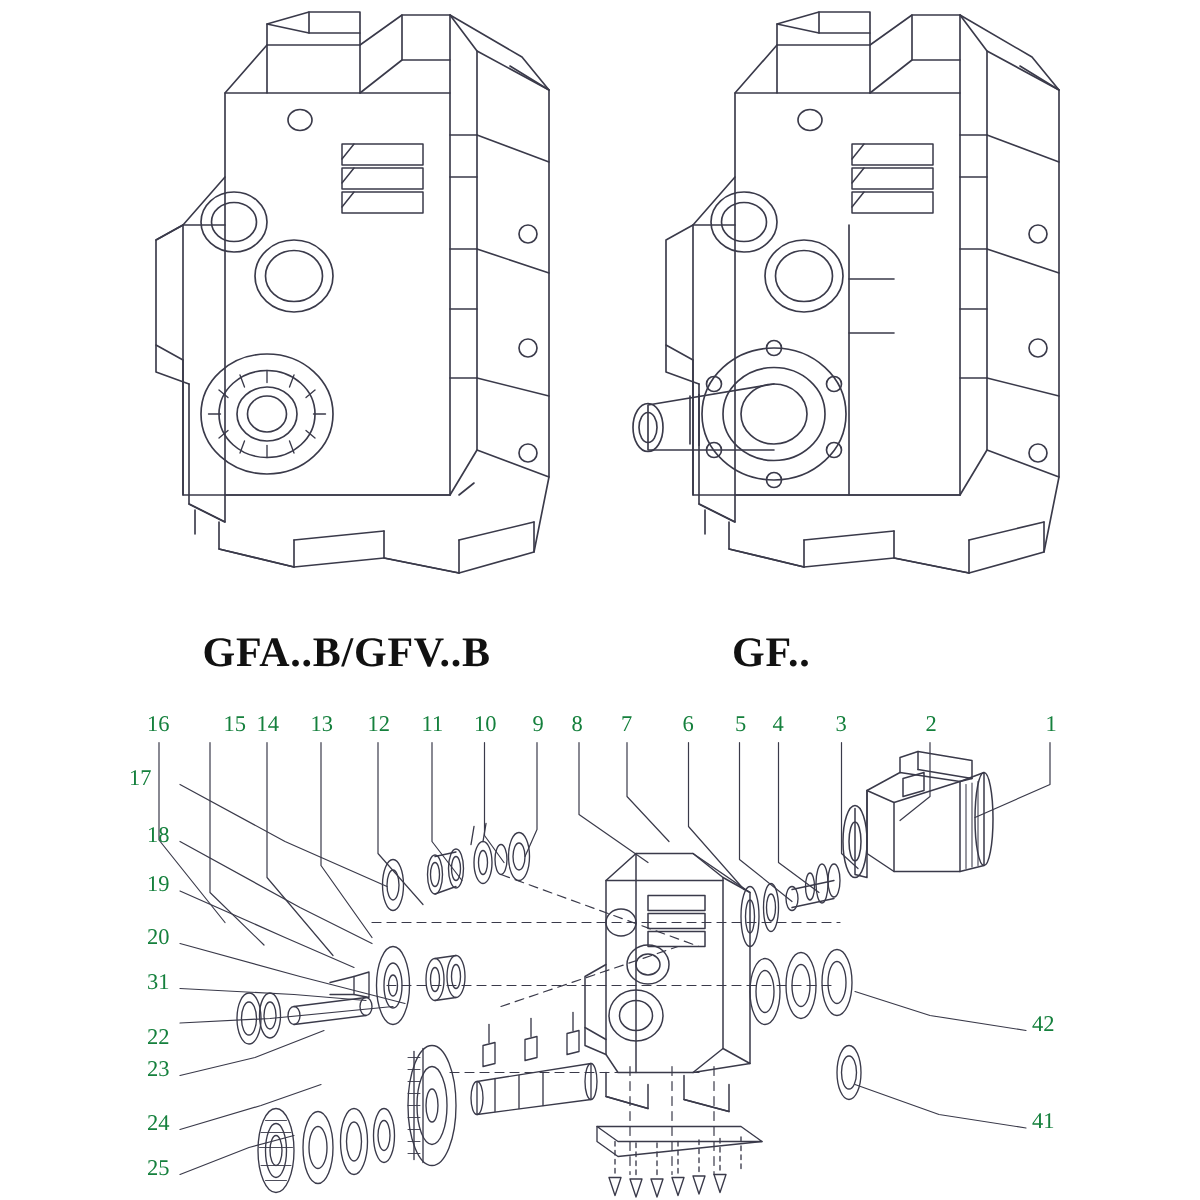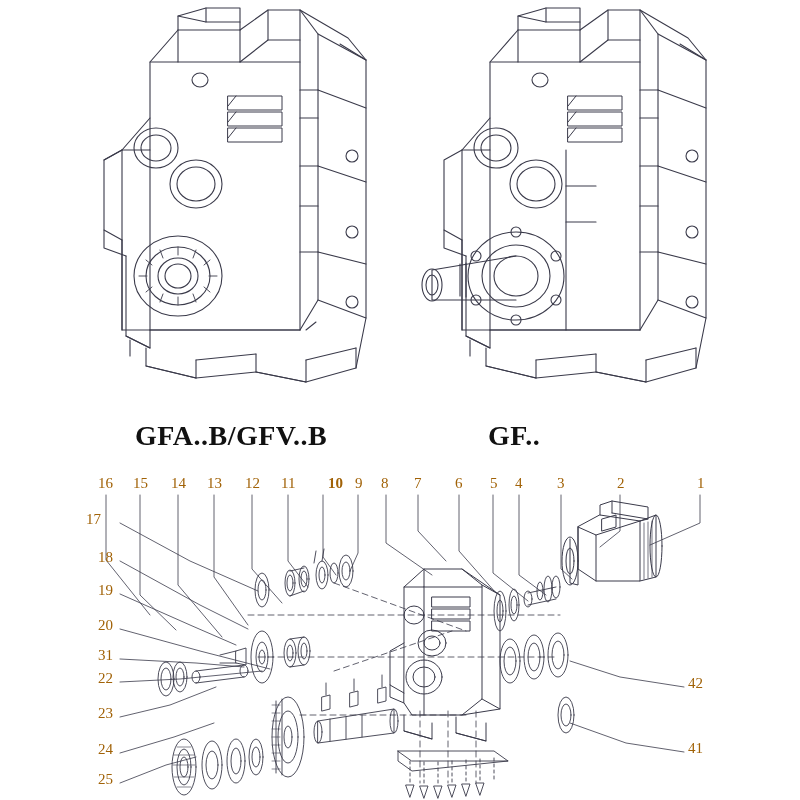--- a/index.html
+++ b/index.html
@@ -56,21 +56,21 @@
   #exploded {
     left: 0;
     top: 465px;
     width: 800px;
     height: 335px;
   }
   .callout {
     position: absolute;
     font-family: "Liberation Serif", serif;
     font-size: 15px;
-    color: #a16207;
+    color: #15803d;
     line-height: 1;
     white-space: nowrap;
   }
   svg {
     display: block;
   }
 </style>
 </head>
 <body>
 
@@ -496,44 +496,44 @@
         <path d="M350,228 L358,226 L358,240 L350,242 Z"></path>
         <path d="M378,224 L386,222 L386,236 L378,238 Z"></path>
         <path d="M326,218 L326,230"></path>
         <path d="M354,214 L354,226"></path>
         <path d="M382,210 L382,222"></path>
       </g>
     </svg>
 
     <div>
       <div class="callout" style="left:98px;  top:11px;">16</div>
-      <div class="callout" style="left:133px; top:11px;text-align:right;">15</div>
+      <div class="callout" style="left:149px; top:11px;text-align:right;">15</div>
       <div class="callout" style="left:171px; top:11px;">14</div>
       <div class="callout" style="left:207px; top:11px;">13</div>
       <div class="callout" style="left:245px; top:11px;">12</div>
       <div class="callout" style="left:281px; top:11px;">11</div>
-      <div class="callout" style="left:328px; top:11px;font-weight:bold;">10</div>
+      <div class="callout" style="left:316px; top:11px;">10</div>
       <div class="callout" style="left:355px; top:11px;">9</div>
       <div class="callout" style="left:381px; top:11px;">8</div>
       <div class="callout" style="left:414px; top:11px;">7</div>
       <div class="callout" style="left:455px; top:11px;">6</div>
       <div class="callout" style="left:490px; top:11px;">5</div>
       <div class="callout" style="left:515px; top:11px;">4</div>
       <div class="callout" style="left:557px; top:11px;">3</div>
       <div class="callout" style="left:617px; top:11px;">2</div>
       <div class="callout" style="left:697px; top:11px;">1</div>
     </div>
 
     <div>
       <div class="callout" style="left:86px; top:47px;">17</div>
       <div class="callout" style="left:98px; top:85px;">18</div>
       <div class="callout" style="left:98px; top:118px;">19</div>
       <div class="callout" style="left:98px; top:153px;">20</div>
       <div class="callout" style="left:98px; top:183px;">31</div>
-      <div class="callout" style="left:98px; top:206px;">22</div>
+      <div class="callout" style="left:98px; top:220px;">22</div>
       <div class="callout" style="left:98px; top:241px;">23</div>
       <div class="callout" style="left:98px; top:277px;">24</div>
       <div class="callout" style="left:98px; top:307px;">25</div>
     </div>
 
     <div>
       <div class="callout" style="left:688px; top:211px;">42</div>
       <div class="callout" style="left:688px; top:276px;">41</div>
     </div>
   </div>

